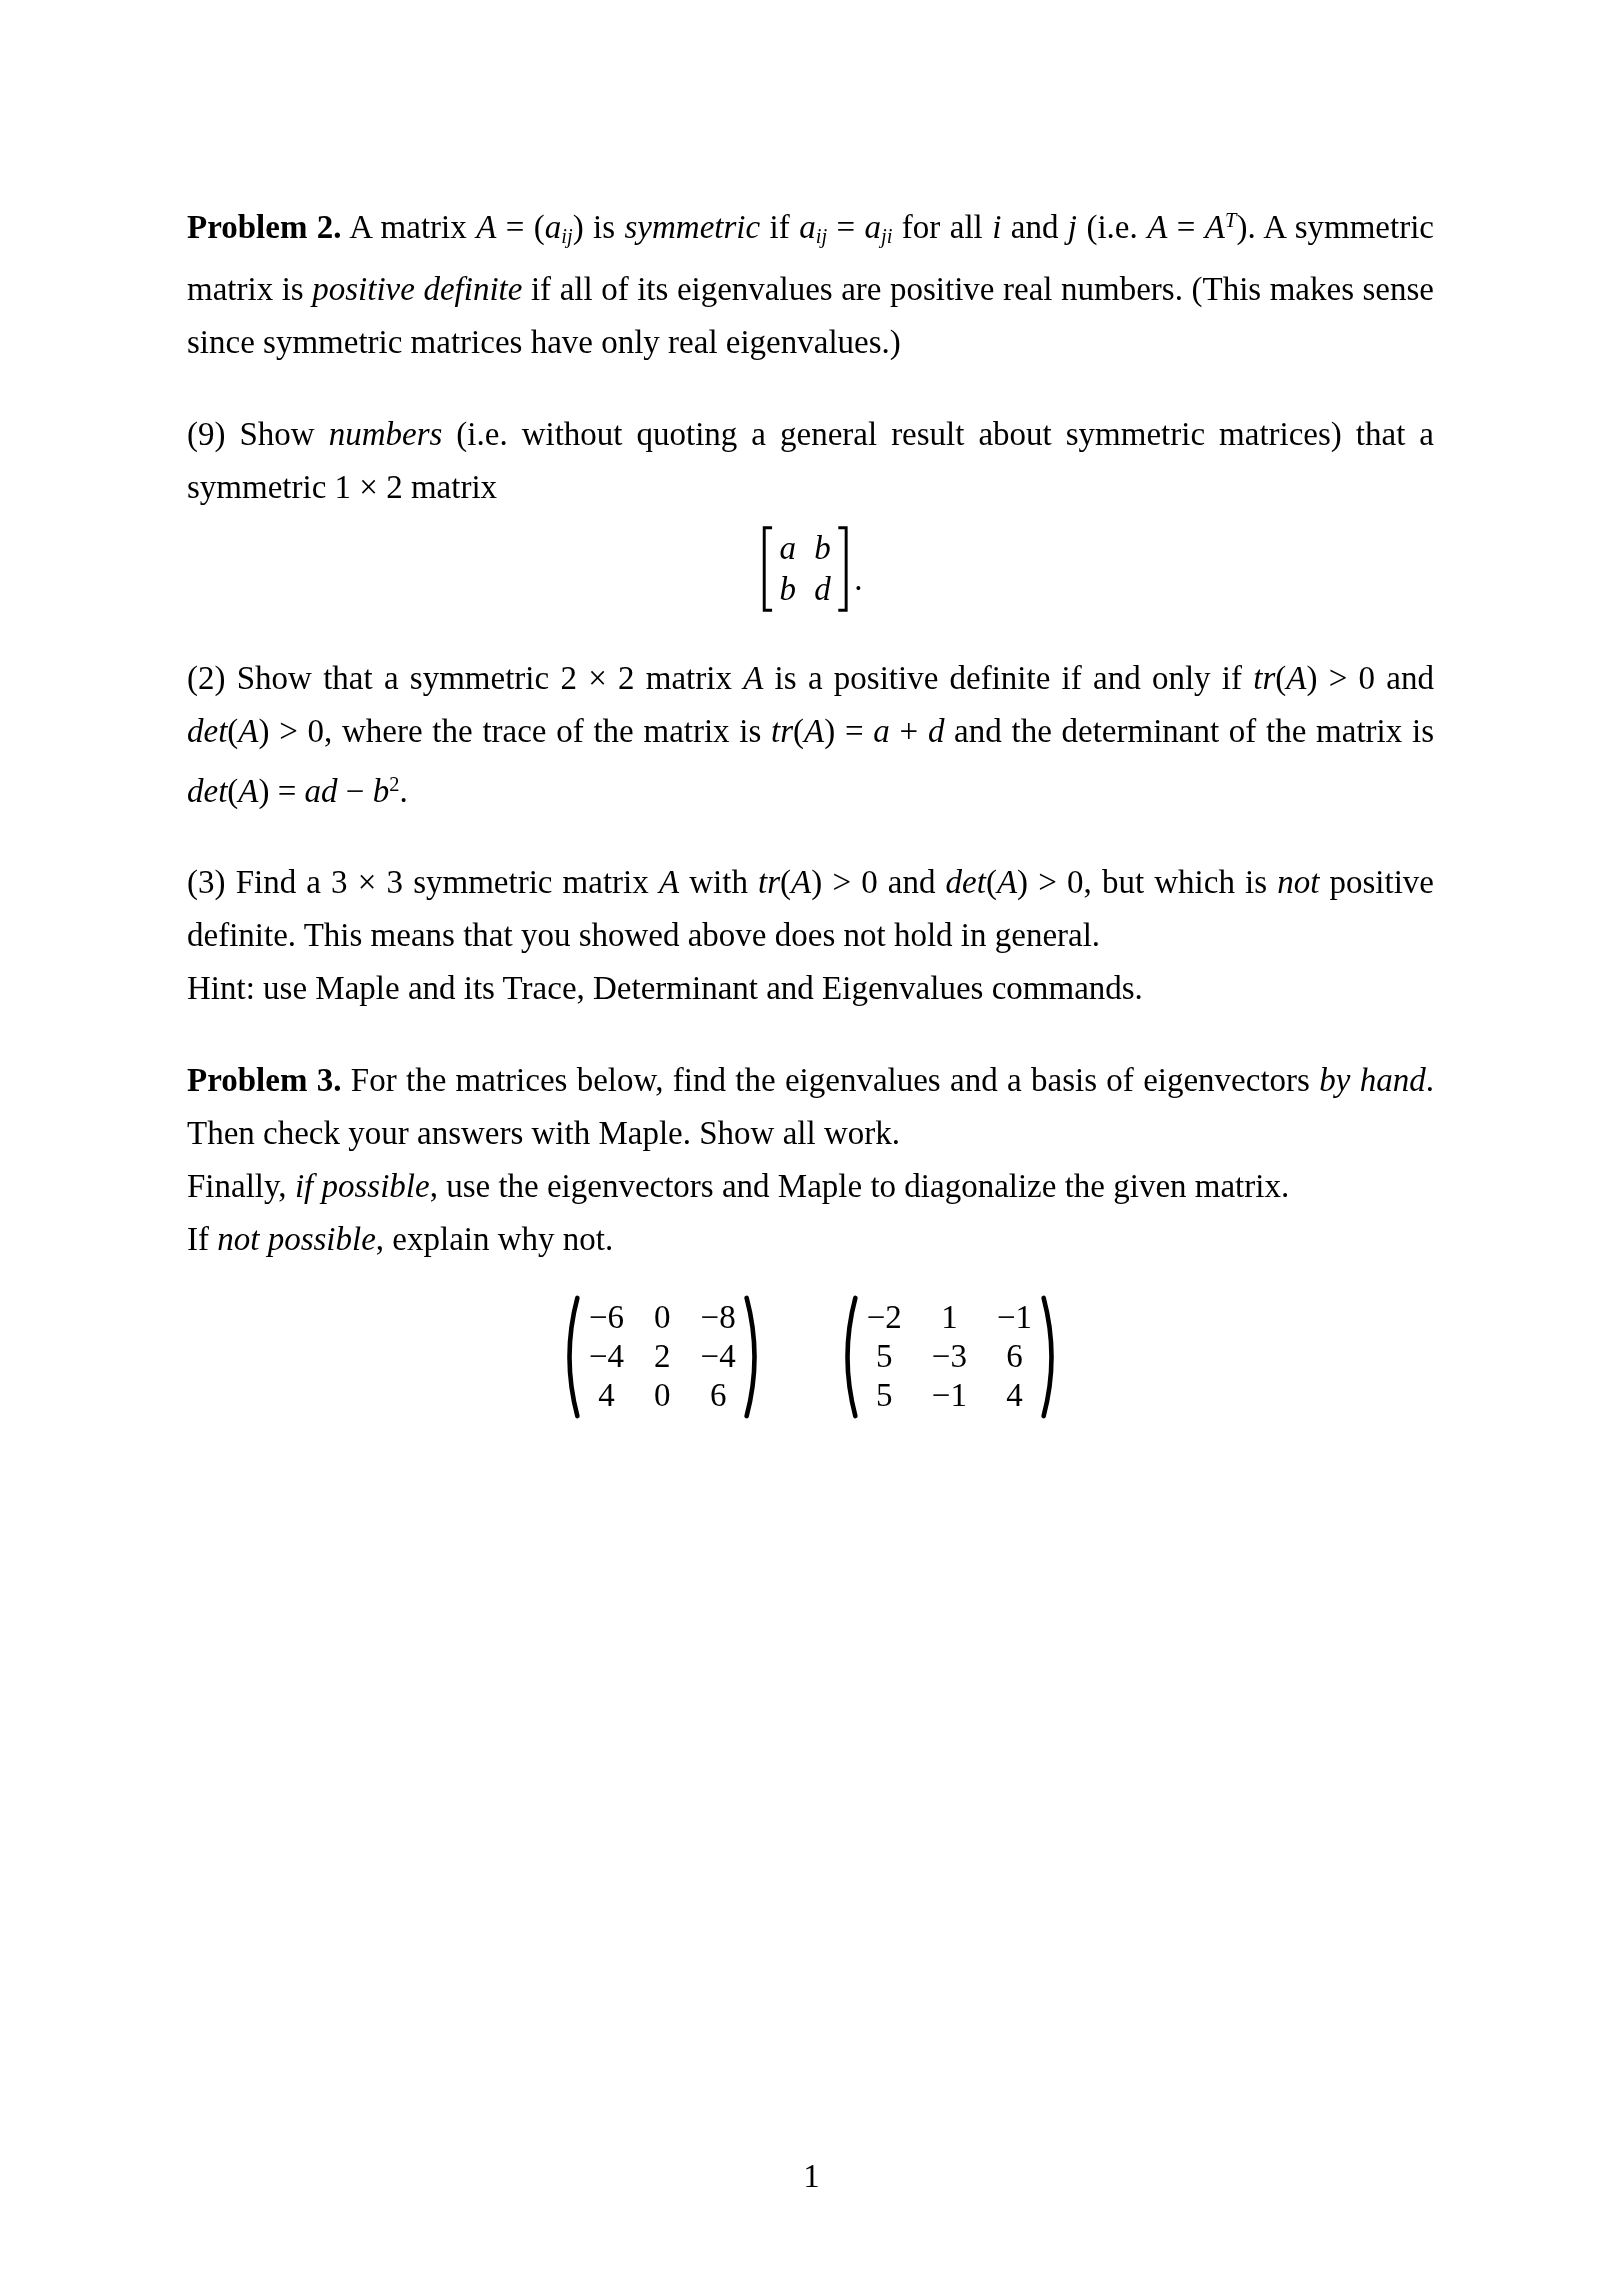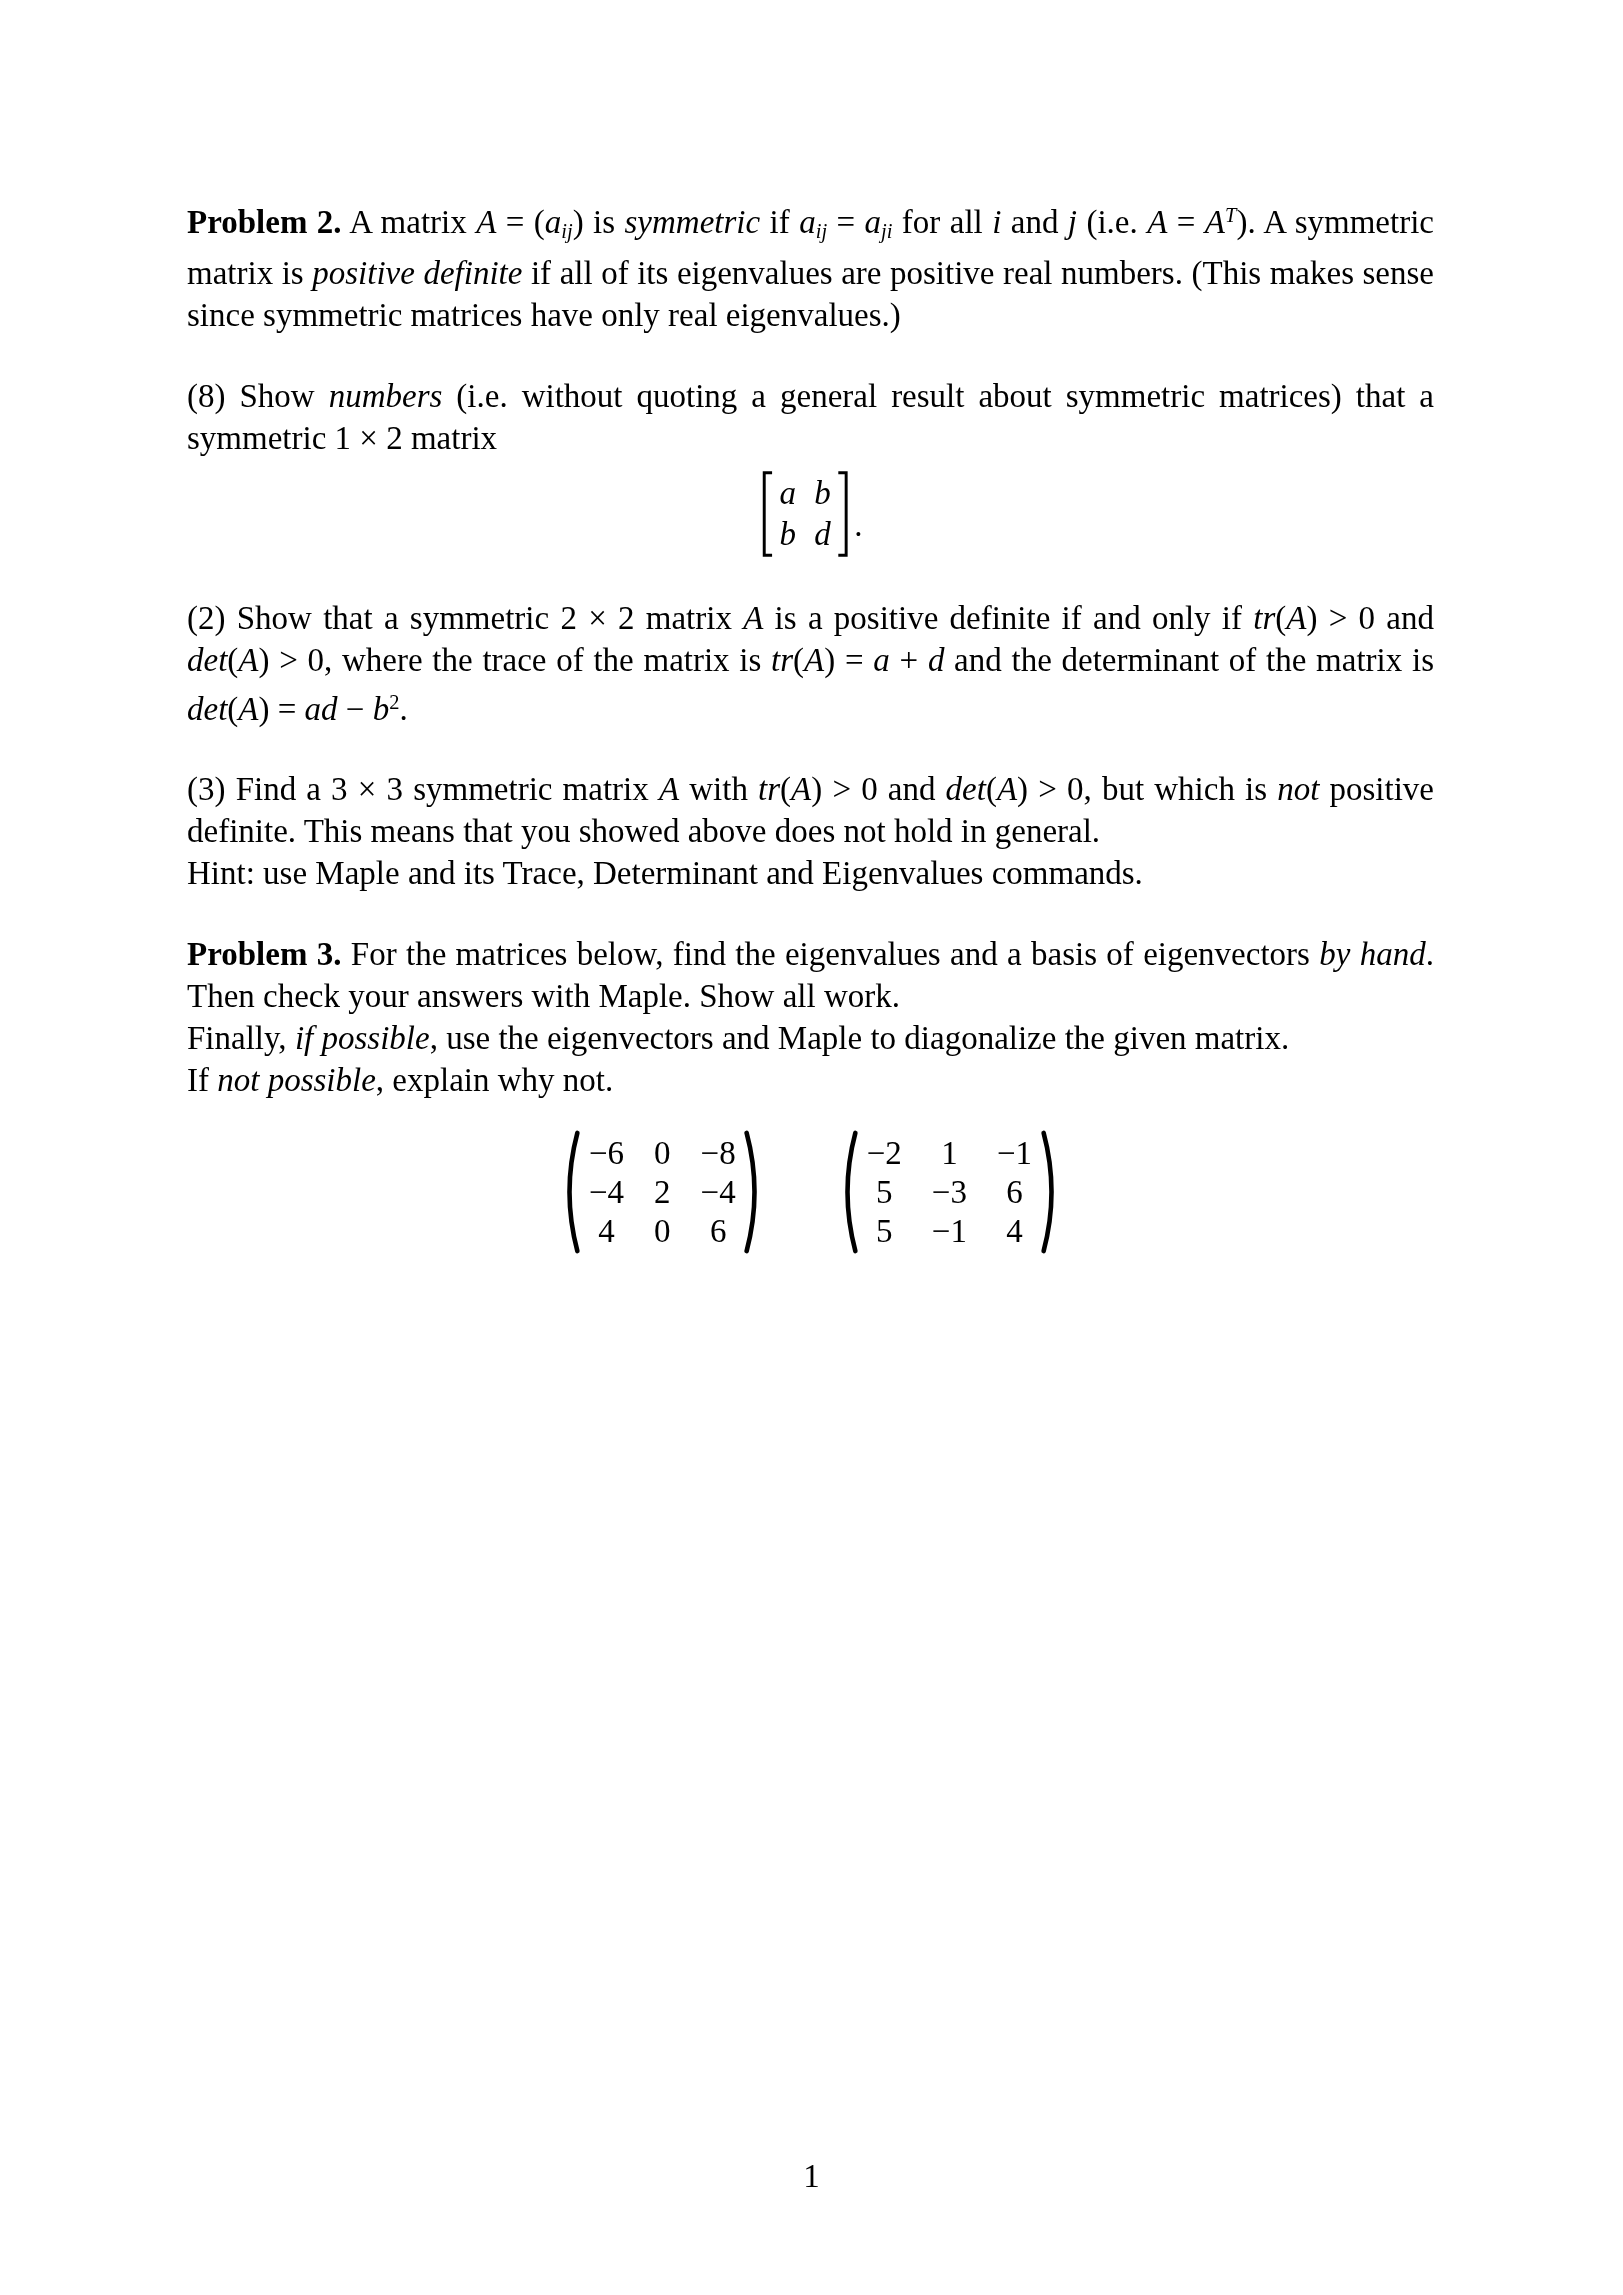--- a/index.html
+++ b/index.html
@@ -14,21 +14,21 @@
     overflow: hidden;
     font-family: "Liberation Serif", "DejaVu Serif", serif;
     color: #000000;
   }
   .content {
     position: absolute;
     left: 187px;
     top: 194px;
     width: 1247px;
     font-size: 33px;
-    line-height: 42px;
+    line-height: 53px;
     text-align: justify;
   }
   p.para {
     margin: 39px 0 0 0;
   }
   p.para.first { margin-top: 0; }
   p.para.cont { margin-top: 0; }
 
   .b { font-weight: 700; }
   .i { font-style: italic; }
@@ -98,21 +98,21 @@
     line-height: 39px;
   }
 </style>
 </head>
 <body>
 
 <div class="content">
 
   <p class="para first"><span class="b">Problem 2.</span><span> A matrix </span><span class="i">A</span><span> = (</span><span class="i">a</span><span class="sub i">ij</span><span>) is </span><span class="i">symmetric</span><span> if </span><span class="i">a</span><span class="sub i">ij</span><span> = </span><span class="i">a</span><span class="sub i">ji</span><span> for all </span><span class="i">i</span><span> and </span><span class="i">j</span><span> (i.e. </span><span class="i">A</span><span> = </span><span class="i">A</span><span class="sup i">T</span><span>). A symmetric matrix is </span><span class="i">positive definite</span><span> if all of its eigenvalues are positive real numbers. (This makes sense since symmetric matrices have only real eigenvalues.)</span></p>
 
-  <p class="para"><span>(8) Show </span><span class="i">numbers</span><span> (i.e. without quoting a general result about symmetric matrices) that a symmetric 1 × 2 matrix</span></p>
+  <p class="para"><span>(9) Show </span><span class="i">numbers</span><span> (i.e. without quoting a general result about symmetric matrices) that a symmetric 1 × 2 matrix</span></p>
 
   <div class="display-math">
     <span class="bmatrix">
       <svg class="delim-svg" width="14.4" height="88" viewBox="0 0 22 134">
         <path d="M20 4 H8 V130 H20" fill="none" stroke="#000" stroke-width="4.5"></path>
       </svg>
       <span class="cells2" style="grid-template-columns: repeat(2, auto);">
           <span class="cell">a</span>
           <span class="cell">b</span>
           <span class="cell">b</span>

